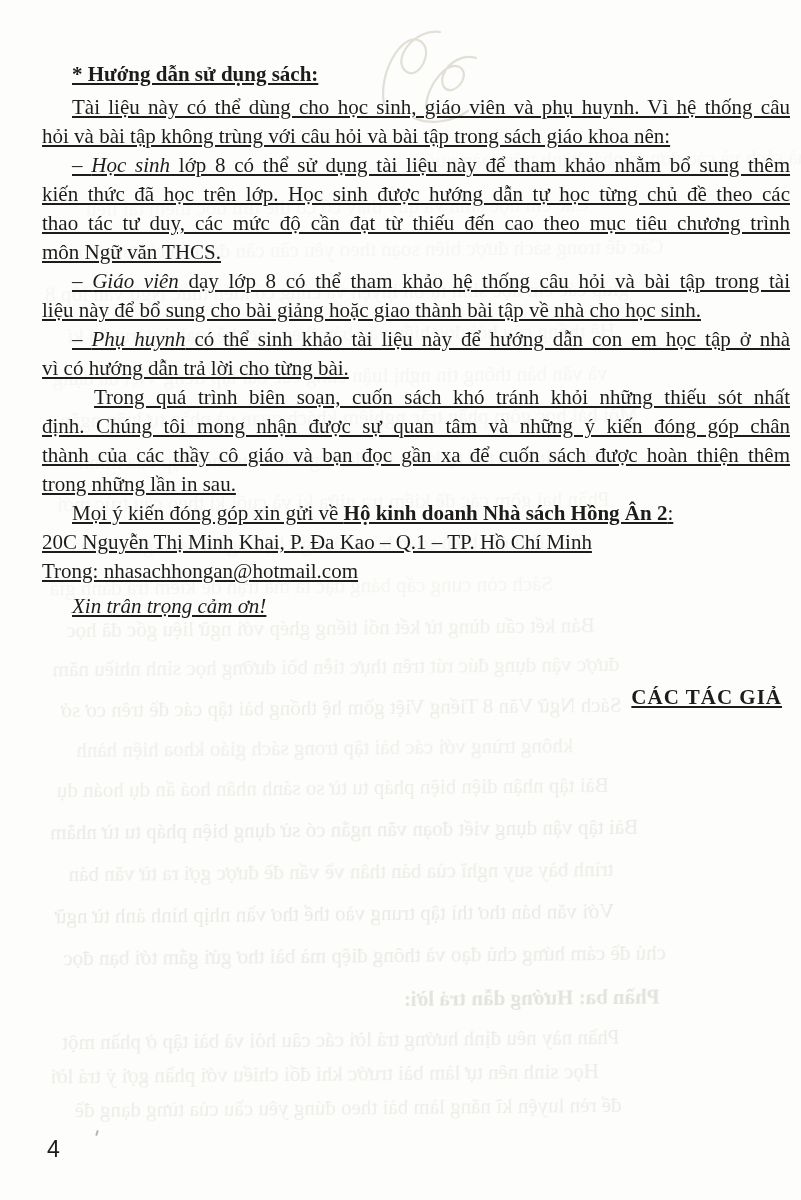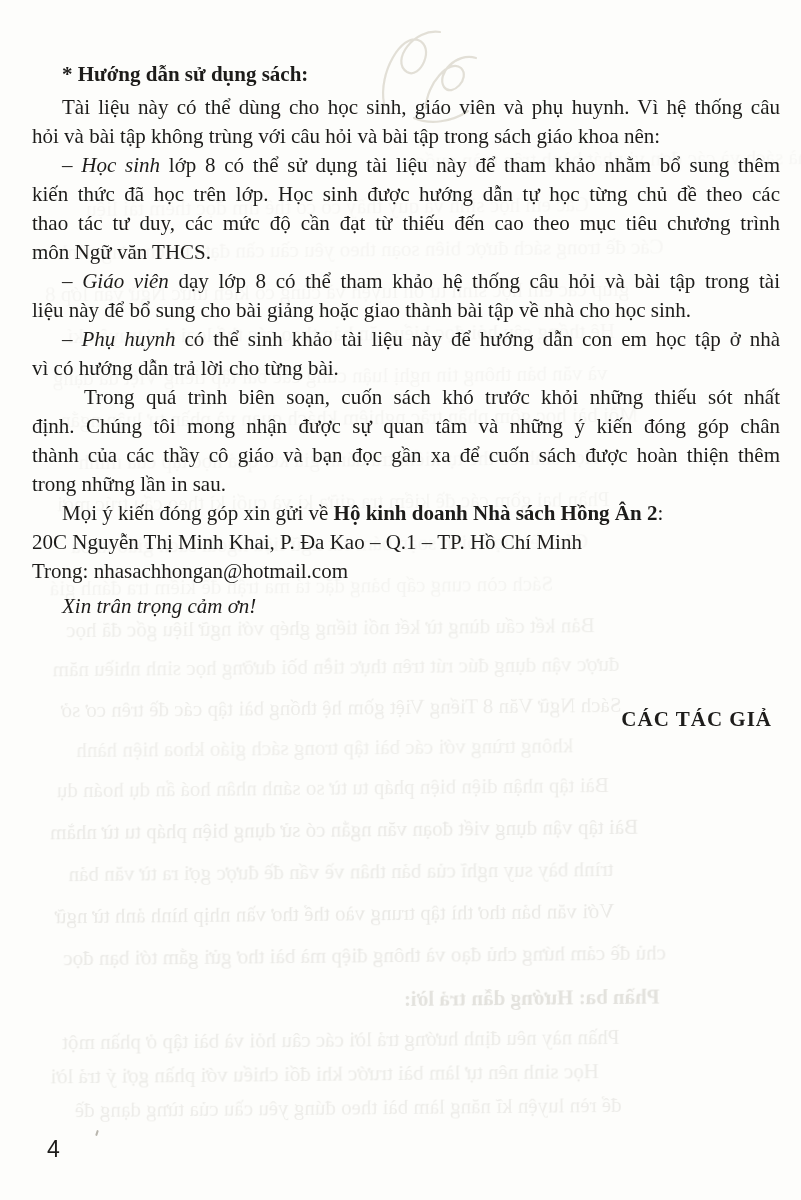--- a/index.html
+++ b/index.html
@@ -21,22 +21,22 @@
     position:absolute;white-space:nowrap;
     color:#6e695c;font-size:21px;line-height:22px;
     transform:scaleX(-1);
   }
 
   
   .ornament{position:absolute;left:362px;top:12px;z-index:1;opacity:0.5;pointer-events:none;}
 
   
   .text-block{
-    position:absolute;left:32px;top:60px;width:748px;z-index:2;
-    color:#1d1c1a;font-size:21px;
+    position:absolute;left:42px;top:60px;width:748px;z-index:2;
+    color:#1d1c1a;font-size:21px;text-decoration:underline;
   }
   .tline{
     height:29px;line-height:29px;white-space:nowrap;
     text-justify:inter-word;
   }
   .tline.justify{text-align:justify;text-align-last:justify;}
   .tline.left{text-align:left;}
   .tline.center{text-align:left;}
   .tline.right{text-align:right;}
   .tline .b{font-weight:bold;}
@@ -98,27 +98,27 @@
       <div class="tline justify" style="text-indent: 30px;"><span>Tài liệu này có thể dùng cho học sinh, giáo viên và phụ huynh. Vì hệ thống câu</span></div>
       <div class="tline left"><span>hỏi và bài tập không trùng với câu hỏi và bài tập trong sách giáo khoa nên:</span></div>
       <div class="tline justify" style="text-indent: 30px;"><span>– </span><span class="i">Học sinh</span><span> lớp 8 có thể sử dụng tài liệu này để tham khảo nhằm bổ sung thêm</span></div>
       <div class="tline justify"><span>kiến thức đã học trên lớp. Học sinh được hướng dẫn tự học từng chủ đề theo các</span></div>
       <div class="tline justify"><span>thao tác tư duy, các mức độ cần đạt từ thiếu đến cao theo mục tiêu chương trình</span></div>
       <div class="tline left"><span>môn Ngữ văn THCS.</span></div>
       <div class="tline justify" style="text-indent: 30px;"><span>– </span><span class="i">Giáo viên</span><span> dạy lớp 8 có thể tham khảo hệ thống câu hỏi và bài tập trong tài</span></div>
       <div class="tline left"><span>liệu này để bổ sung cho bài giảng hoặc giao thành bài tập về nhà cho học sinh.</span></div>
       <div class="tline justify" style="text-indent: 30px;"><span>– </span><span class="i">Phụ huynh</span><span> có thể sinh khảo tài liệu này để hướng dẫn con em học tập ở nhà</span></div>
       <div class="tline left"><span>vì có hướng dẫn trả lời cho từng bài.</span></div>
-      <div class="tline justify" style="text-indent: 52px;"><span>Trong quá trình biên soạn, cuốn sách khó trước khỏi những thiếu sót nhất</span></div>
+      <div class="tline justify" style="text-indent: 52px;"><span>Trong quá trình biên soạn, cuốn sách khó tránh khỏi những thiếu sót nhất</span></div>
       <div class="tline justify"><span>định. Chúng tôi mong nhận được sự quan tâm và những ý kiến đóng góp chân</span></div>
       <div class="tline justify"><span>thành của các thầy cô giáo và bạn đọc gần xa để cuốn sách được hoàn thiện thêm</span></div>
       <div class="tline left"><span>trong những lần in sau.</span></div>
       <div class="tline left" style="text-indent: 30px;"><span>Mọi ý kiến đóng góp xin gửi về </span><span class="b">Hộ kinh doanh Nhà sách Hồng Ân 2</span><span>:</span></div>
       <div class="tline center"><span>20C Nguyễn Thị Minh Khai, P. Đa Kao – Q.1 – TP. Hồ Chí Minh</span></div>
       <div class="tline center"><span>Trong: nhasachhongan@hotmail.com</span></div>
       <div class="tline left" style="text-indent: 30px; margin-top: 6px;"><span class="i">Xin trân trọng cảm ơn!</span></div>
-      <div class="tline right" style="margin-top: 84px; padding-right: 8px; letter-spacing: 1px;"><span class="b">CÁC TÁC GIẢ</span></div>
+      <div class="tline right" style="margin-top: 62px; padding-right: 8px; letter-spacing: 1px;"><span class="b">CÁC TÁC GIẢ</span></div>
     </div>
 
   <div class="speck"></div>
 
   <div class="page-number">4</div>
 </div>
 
 </body></html>

